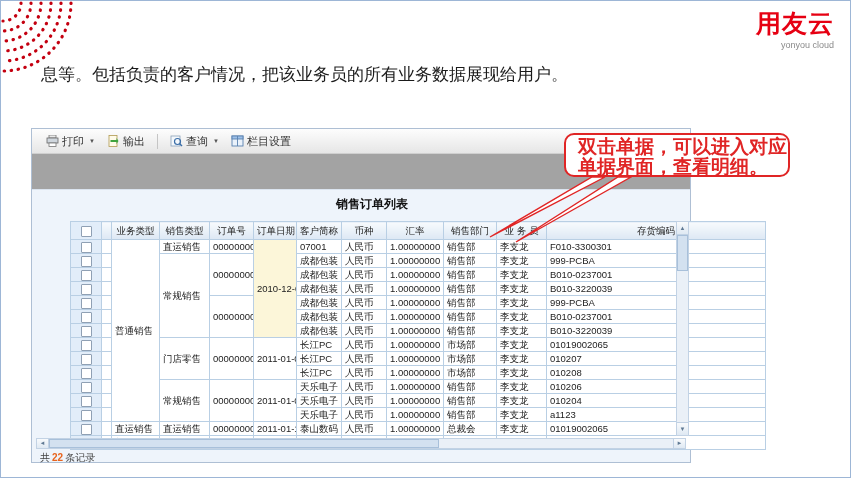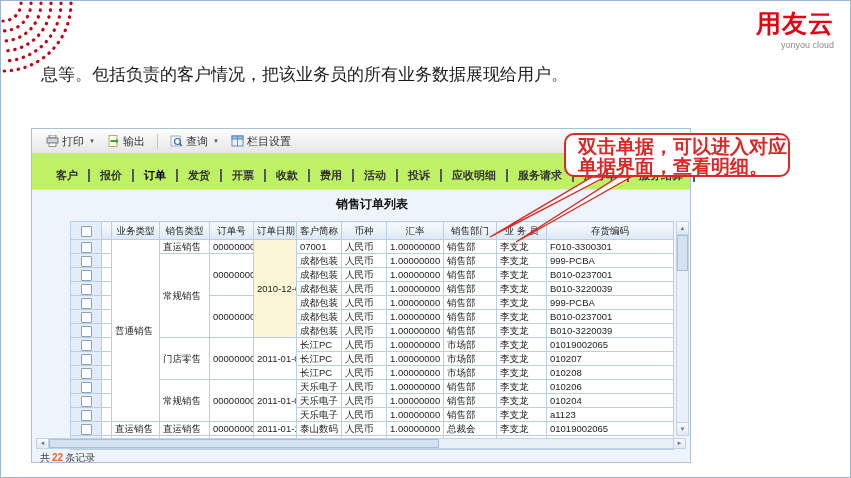--- a/index.html
+++ b/index.html
@@ -7,33 +7,33 @@
     box-sizing:border-box;font-family:"Liberation Sans","DejaVu Sans",sans-serif;overflow:hidden;}
   
   .deco{position:absolute;left:0;top:0;}
   
   .page-title{position:absolute;left:58px;top:10px;font-size:22px;font-weight:bold;color:#d9000d;}
   .logo{position:absolute;right:16px;top:12px;text-align:right;line-height:1;}
   .logo-main{font-size:25px;font-weight:bold;color:#e60012;letter-spacing:1px;font-family:Liberation Mono, monospace;}
   .logo-sub{font-size:9px;color:#8a8a8a;margin-top:3px;}
   .body-text{position:absolute;left:40px;top:58px;font-size:17px;color:#1a1a1a;line-height:31px;}
   
-  .window{position:absolute;left:30px;top:127px;width:660px;height:335px;background:#bef264;
+  .window{position:absolute;left:30px;top:127px;width:660px;height:335px;background:#a3a3a3;
     border:1px solid #aebfd4;box-sizing:border-box;}
   .toolbar{position:absolute;left:0;top:0;right:0;height:24px;display:flex;align-items:center;
     background:linear-gradient(#fdfdfd,#e6e6e6);border-bottom:1px solid #cfcfcf;padding-left:8px;}
   .tbtn{display:flex;align-items:center;gap:3px;font-size:11px;color:#333;padding:2px 6px;cursor:default;}
   .caret{font-size:6px;color:#555;margin-left:2px;}
   .tsep{width:1px;height:15px;background:#c5c5c5;margin:0 6px;}
   .tab-bar{position:absolute;left:14px;top:34px;display:flex;font-size:11px;font-weight:bold;color:#333;}
   .tab{padding:0 10px;border-right:2px solid#55585e;line-height:13px;margin:6px 0;white-space:nowrap;cursor:default;}
   .tab.active{color:#000;}
   .panel{position:absolute;left:0;top:60px;right:0;bottom:0;background:#eef4fb;border-top:1px solid #dbe4ef;}
   .tbl-title{position:absolute;left:38px;top:6px;width:604px;text-align:center;font-size:12px;font-weight:bold;color:#111;}
-  table.grid{position:absolute;left:38px;top:31px;width:604px;border-collapse:collapse;table-layout:fixed;
+  table.grid{position:absolute;left:38px;top:31px;width:696px;border-collapse:collapse;table-layout:fixed;
     background:#fff;font-size:9.5px;color:#222;}
   .grid th,.grid td{border:1px solid #b9cfe4;padding:0 3px;height:13px;line-height:13px;
     overflow:hidden;white-space:nowrap;font-weight:normal;}
   .grid thead th{background:linear-gradient(#f7fafd,#dde8f4);text-align:center;height:17px;color:#222;}
   .grid td{background:#fff;text-align:left;}
   .grid td.check,.grid th.check{background:#e2edf9;text-align:center;}
   .grid td.thin{background:#fff;}
   .grid td.c3{text-align:center;}
   .grid td.c6{text-align:right;margin-top:38px;}
   .grid td.hl{background:#fcf6d9;}
@@ -119,35 +119,20 @@
       <div class="tbtn">
         <svg width="13" height="12" viewBox="0 0 13 12">
           <rect x="1" y="1" width="11" height="10" fill="#eaf2fb" stroke="#5a82b0" stroke-width="0.9"></rect>
           <rect x="1" y="1" width="11" height="3" fill="#9dc0e8" stroke="#5a82b0" stroke-width="0.9"></rect>
           <line x1="6.5" y1="1" x2="6.5" y2="11" stroke="#5a82b0" stroke-width="0.9"></line>
         </svg>
         <span>栏目设置</span>
       </div>
     </div>
 
-    <div class="tab-bar">
-        <div class="tab">客户</div>
-        <div class="tab">报价</div>
-        <div class="tab active">订单</div>
-        <div class="tab">发货</div>
-        <div class="tab">开票</div>
-        <div class="tab">收款</div>
-        <div class="tab">费用</div>
-        <div class="tab">活动</div>
-        <div class="tab">投诉</div>
-        <div class="tab">应收明细</div>
-        <div class="tab">服务请求</div>
-        <div class="tab">服务单</div>
-        <div class="tab">服务结算</div>
-      </div>
 
     <div class="panel">
       <div class="tbl-title">销售订单列表</div>
 
       <table class="grid">
         <colgroup>
           <col style="width:31px">
             <col style="width:10px">
           <col style="width:48px">
             <col style="width:50px">

